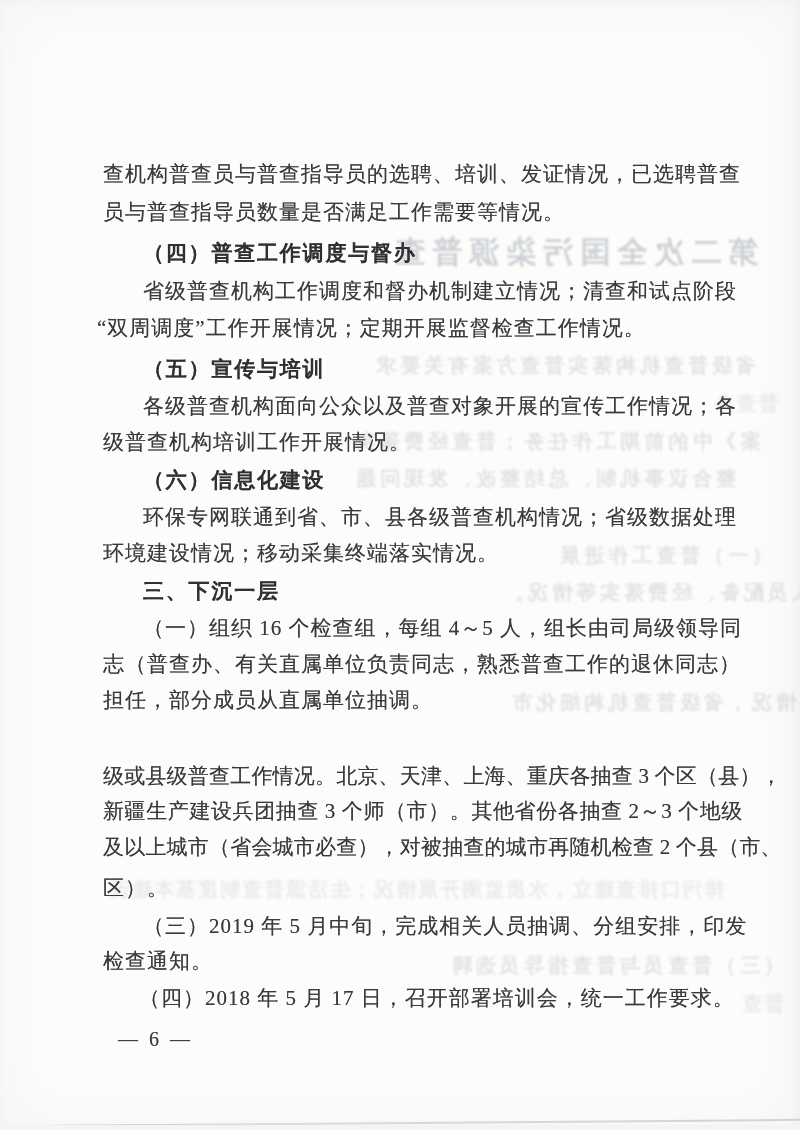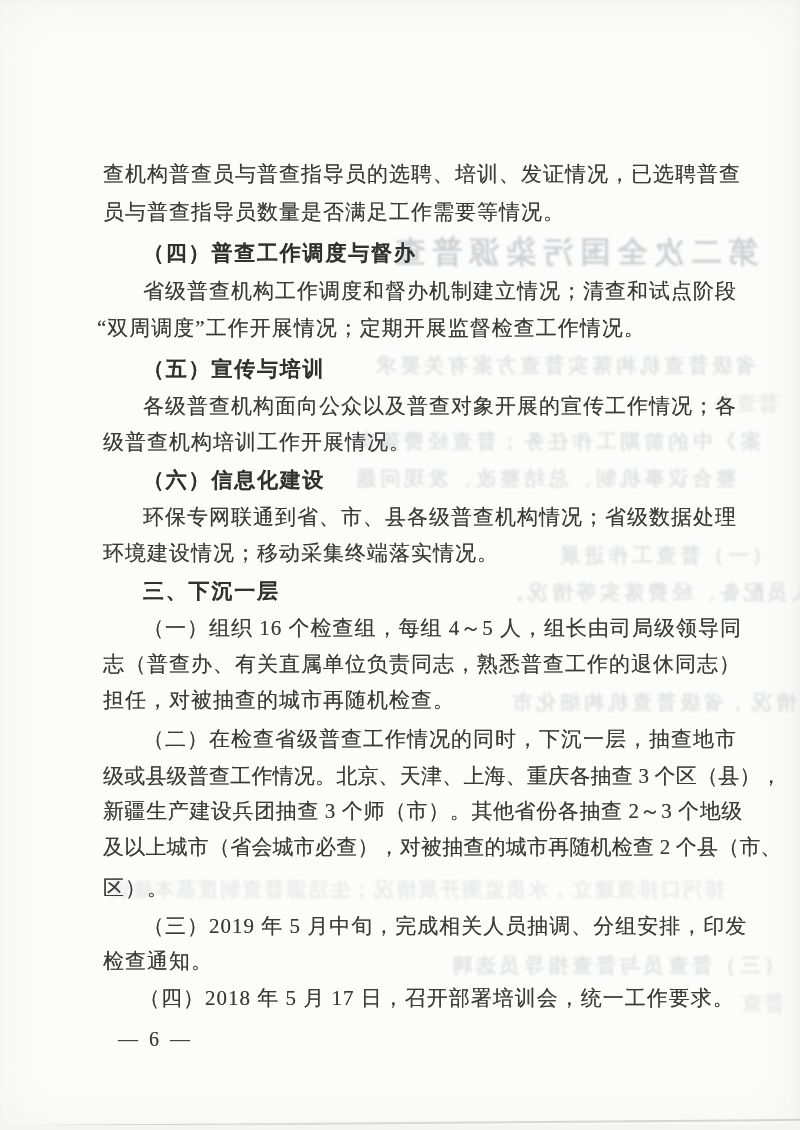--- a/index.html
+++ b/index.html
@@ -75,22 +75,21 @@
   <div class="tl bold" style="left:143px;top:358px;">（五）宣传与培训</div>
   <div class="tl" style="left:97px;top:317px;">“双周调度”工作开展情况；定期开展监督检查工作情况。</div>
   <div class="tl" style="left:143px;top:395px;">各级普查机构面向公众以及普查对象开展的宣传工作情况；各</div>
   <div class="tl" style="left:103px;top:431px;">级普查机构培训工作开展情况。</div>
   <div class="tl bold" style="left:143px;top:469px;">（六）信息化建设</div>
   <div class="tl" style="left:143px;top:506px;">环保专网联通到省、市、县各级普查机构情况；省级数据处理</div>
   <div class="tl" style="left:103px;top:542px;">环境建设情况；移动采集终端落实情况。</div>
   <div class="tl bold" style="left:143px;top:580px;">三、下沉一层</div>
   <div class="tl" style="left:143px;top:617px;">（一）组织 16 个检查组，每组 4～5 人，组长由司局级领导同</div>
   <div class="tl" style="left:103px;top:653px;">志（普查办、有关直属单位负责同志，熟悉普查工作的退休同志）</div>
-  <div class="tl" style="left:103px;top:689px;">担任，对被抽查的城市再随机检查。</div>
-  <div class="tl" style="left:143px;top:728px;">（二）在检查省级普查工作情况的同时，下沉一层，抽查地市</div>
+  <div class="tl" style="left:103px;top:689px;">担任，部分成员从直属单位抽调。</div>
   <div class="tl" style="left:103px;top:765px;letter-spacing:0.2px;">级或县级普查工作情况。北京、天津、上海、重庆各抽查 3 个区（县），</div>
   <div class="tl" style="left:103px;top:800px;letter-spacing:0.6px;">新疆生产建设兵团抽查 3 个师（市）。其他省份各抽查 2～3 个地级</div>
   <div class="tl" style="left:103px;top:836px;letter-spacing:0.2px;text-align:right;">及以上城市（省会城市必查），对被抽查的城市再随机检查 2 个县（市、</div>
   <div class="tl" style="left:103px;top:877px;">区）。</div>
   <div class="tl" style="left:143px;top:915px;">（三）2019 年 5 月中旬，完成相关人员抽调、分组安排，印发</div>
   <div class="tl" style="left:103px;top:950px;">检查通知。</div>
   <div class="tl" style="left:139px;top:987px;">（四）2018 年 5 月 17 日，召开部署培训会，统一工作要求。</div>
 
   <div class="pageno">— 6 —</div>
 

